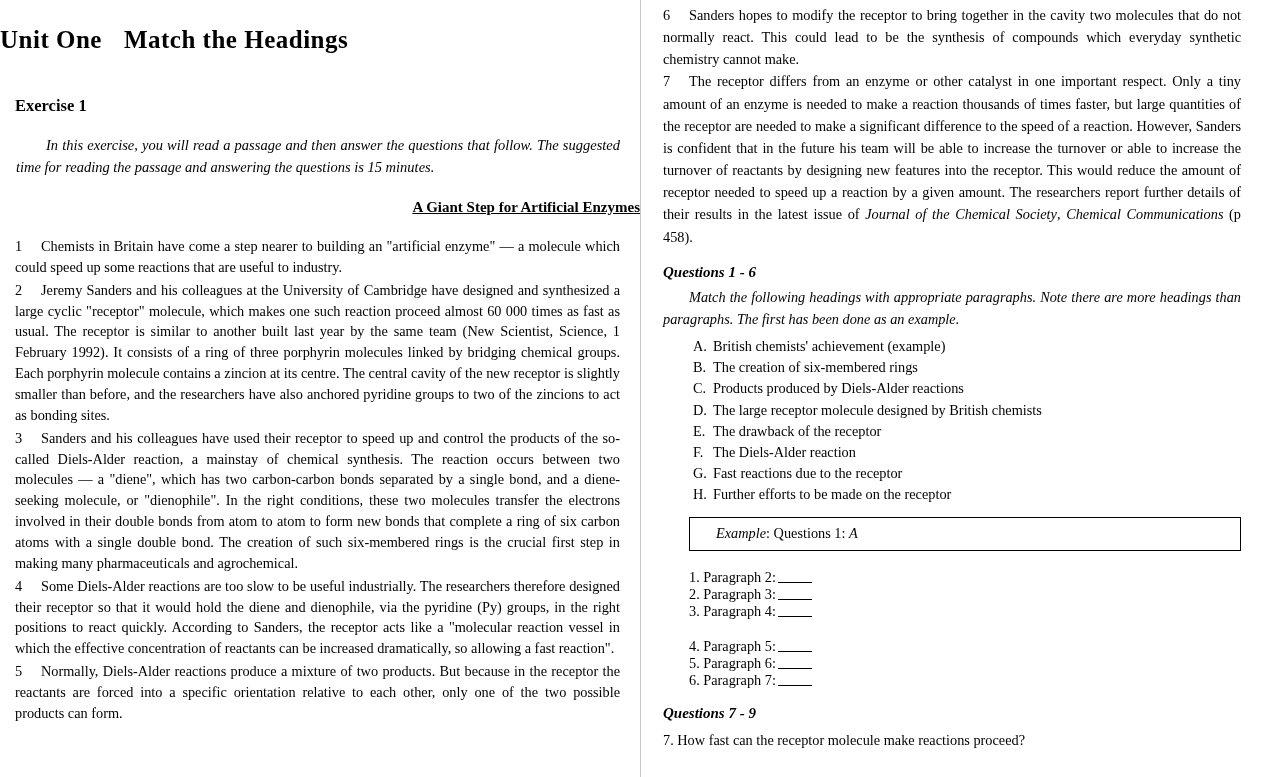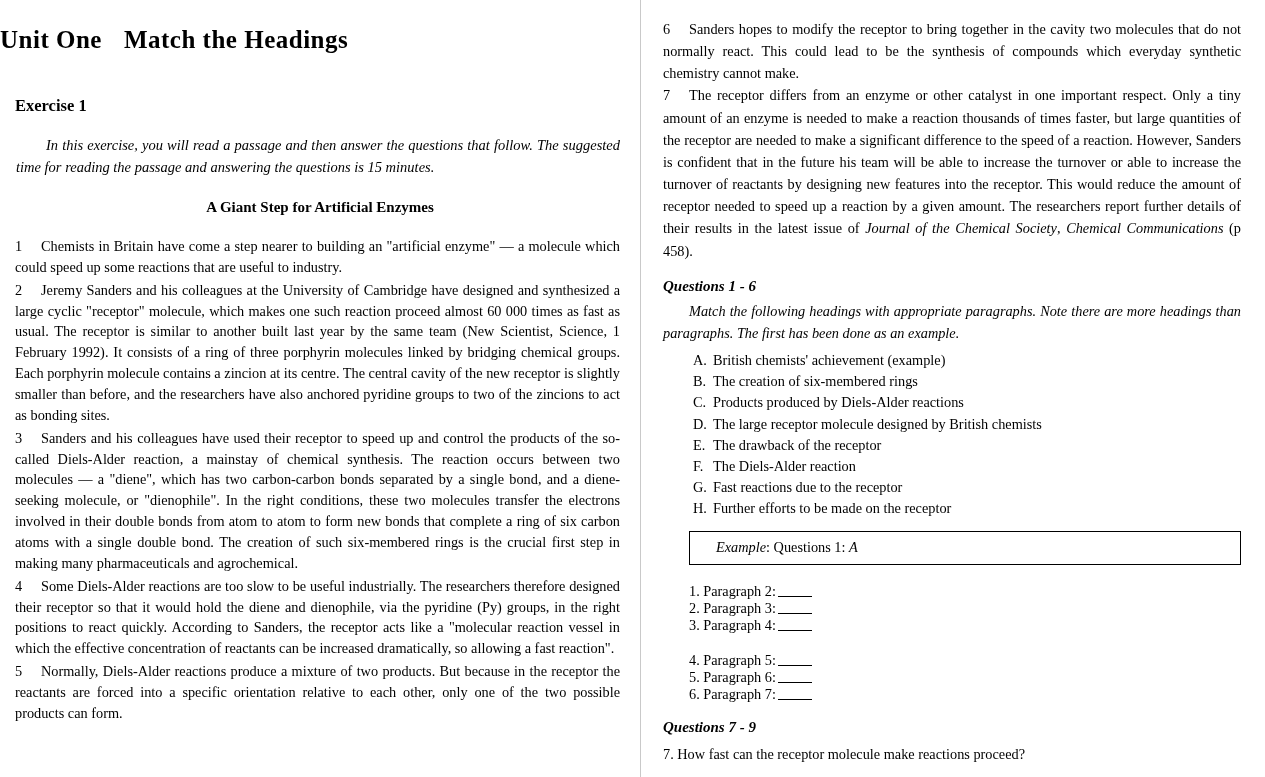--- a/index.html
+++ b/index.html
@@ -58,24 +58,25 @@
   .rubric {
     font-style: italic;
     font-size: 14.5px;
     line-height: 1.55;
     margin: 18px 20px 0 16px;
     text-align: justify;
   }
   .rubric .indent { display: inline-block; width: 30px; }
 
   .passage-title {
-    text-align: center;
+    text-align: right;
     font-weight: bold;
     font-size: 15px;
     margin: 20px 0 0 0;
+    text-decoration: underline;
   }
 
   .para {
     font-size: 14.3px;
     line-height: 1.46;
     text-align: justify;
     margin: 0 20px 0 15px;
     padding-top: 2px;
   }
   .para .num {
@@ -90,21 +91,21 @@
   .rpara {
     font-size: 14.3px;
     line-height: 1.55;
     text-align: justify;
     margin: 0 24px 0 22px;
   }
   .rpara .num {
     display: inline-block;
     width: 26px;
   }
-  .rpara.top { padding-top: 18px; }
+  .rpara.top { padding-top: 4px; }
 
   .q-heading {
     font-weight: bold;
     font-style: italic;
     font-size: 15px;
     margin: 16px 0 0 22px;
   }
   .q-instr {
     font-style: italic;
     font-size: 14.3px;

